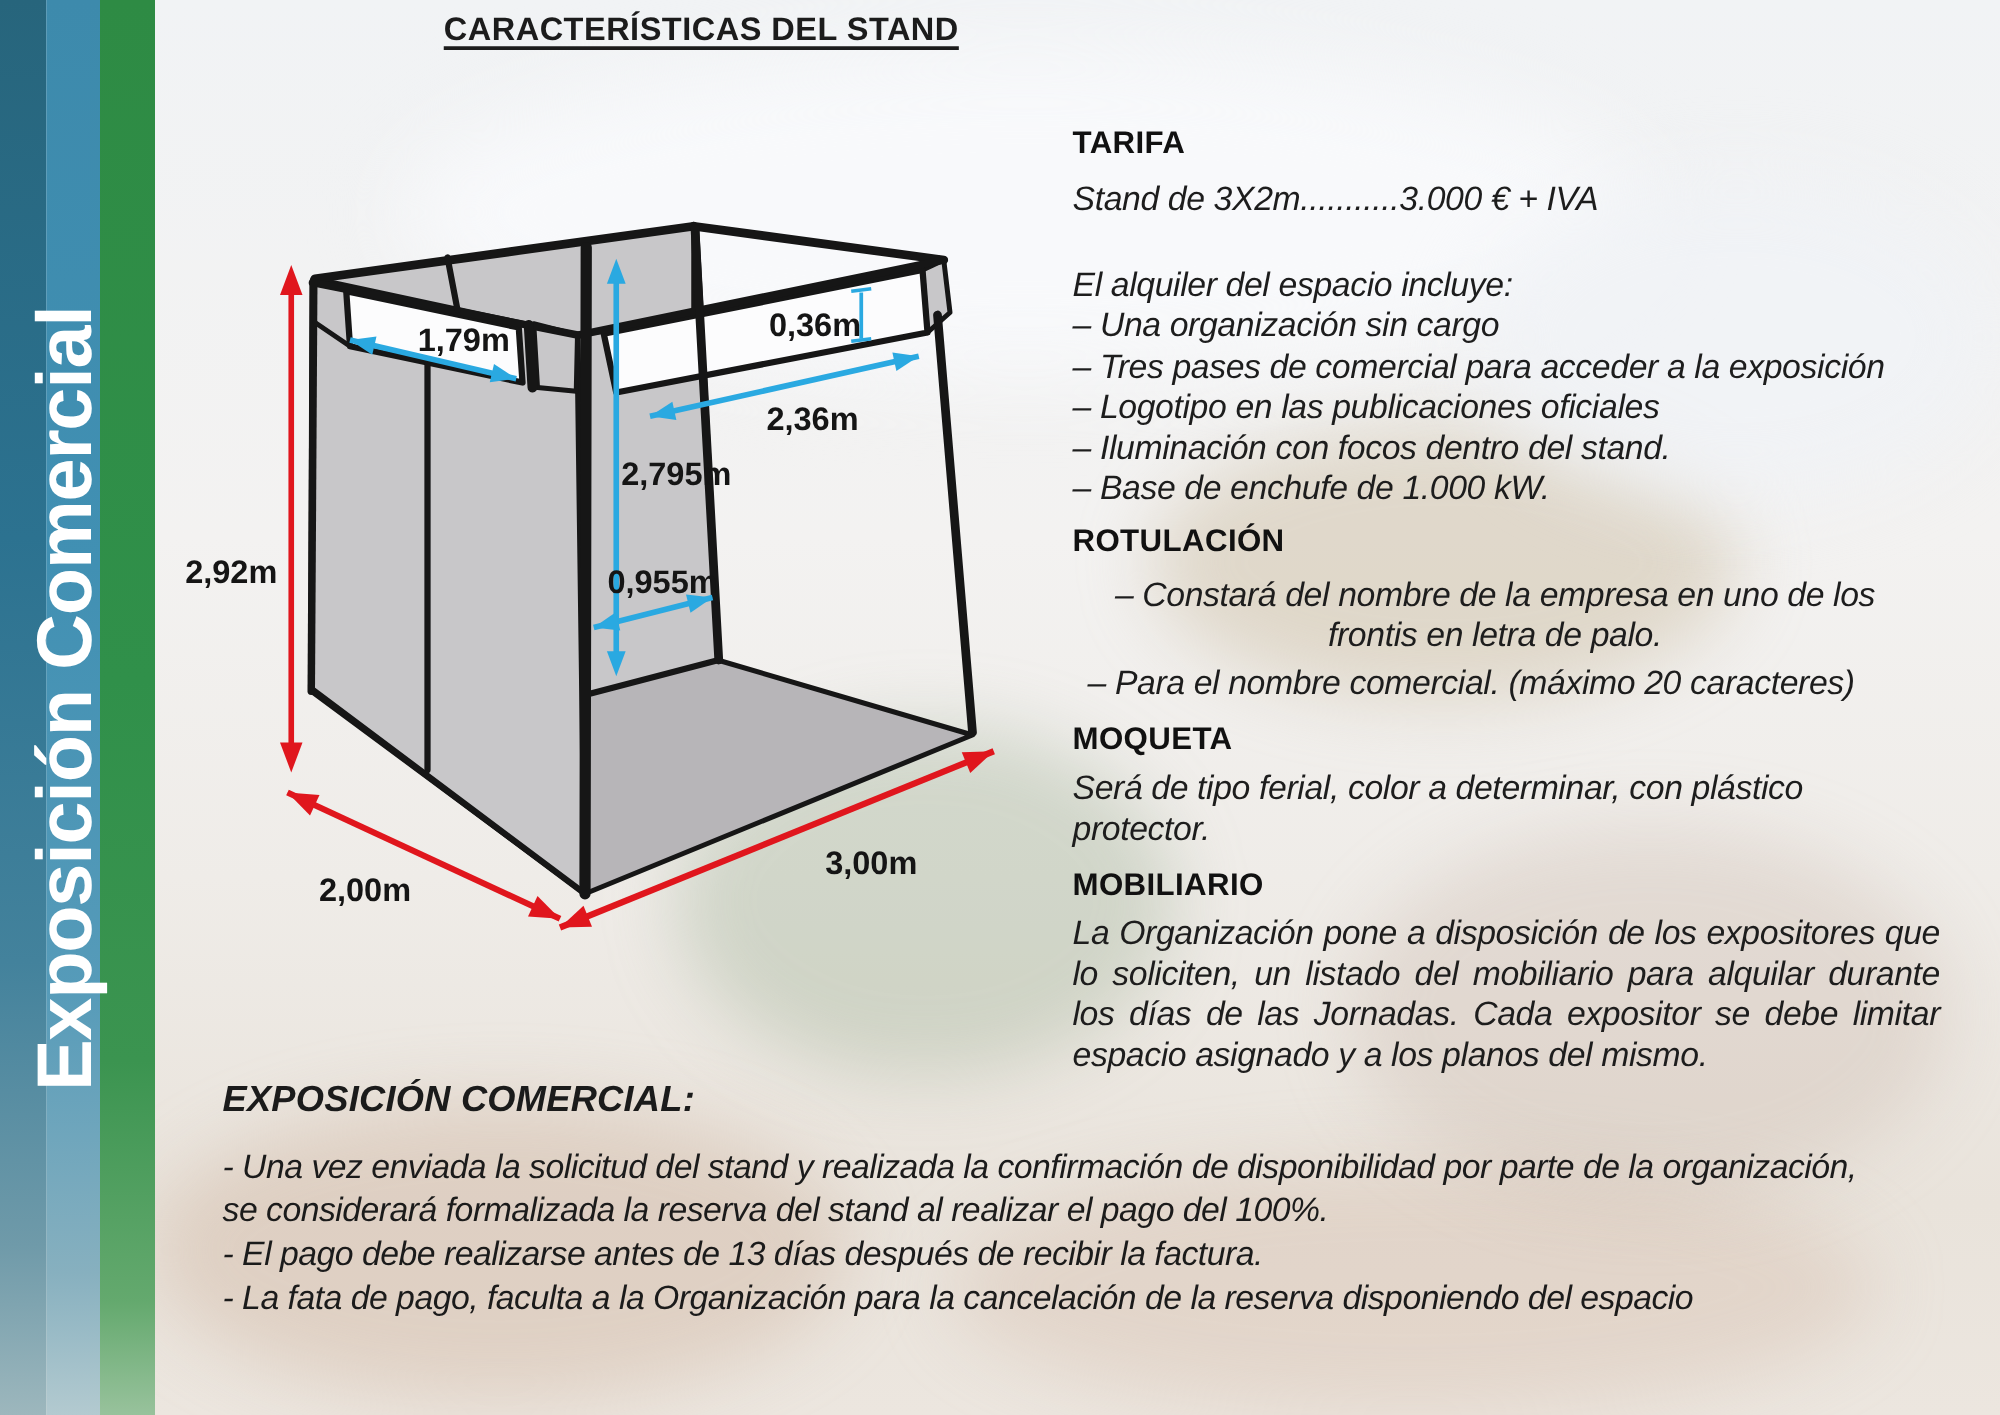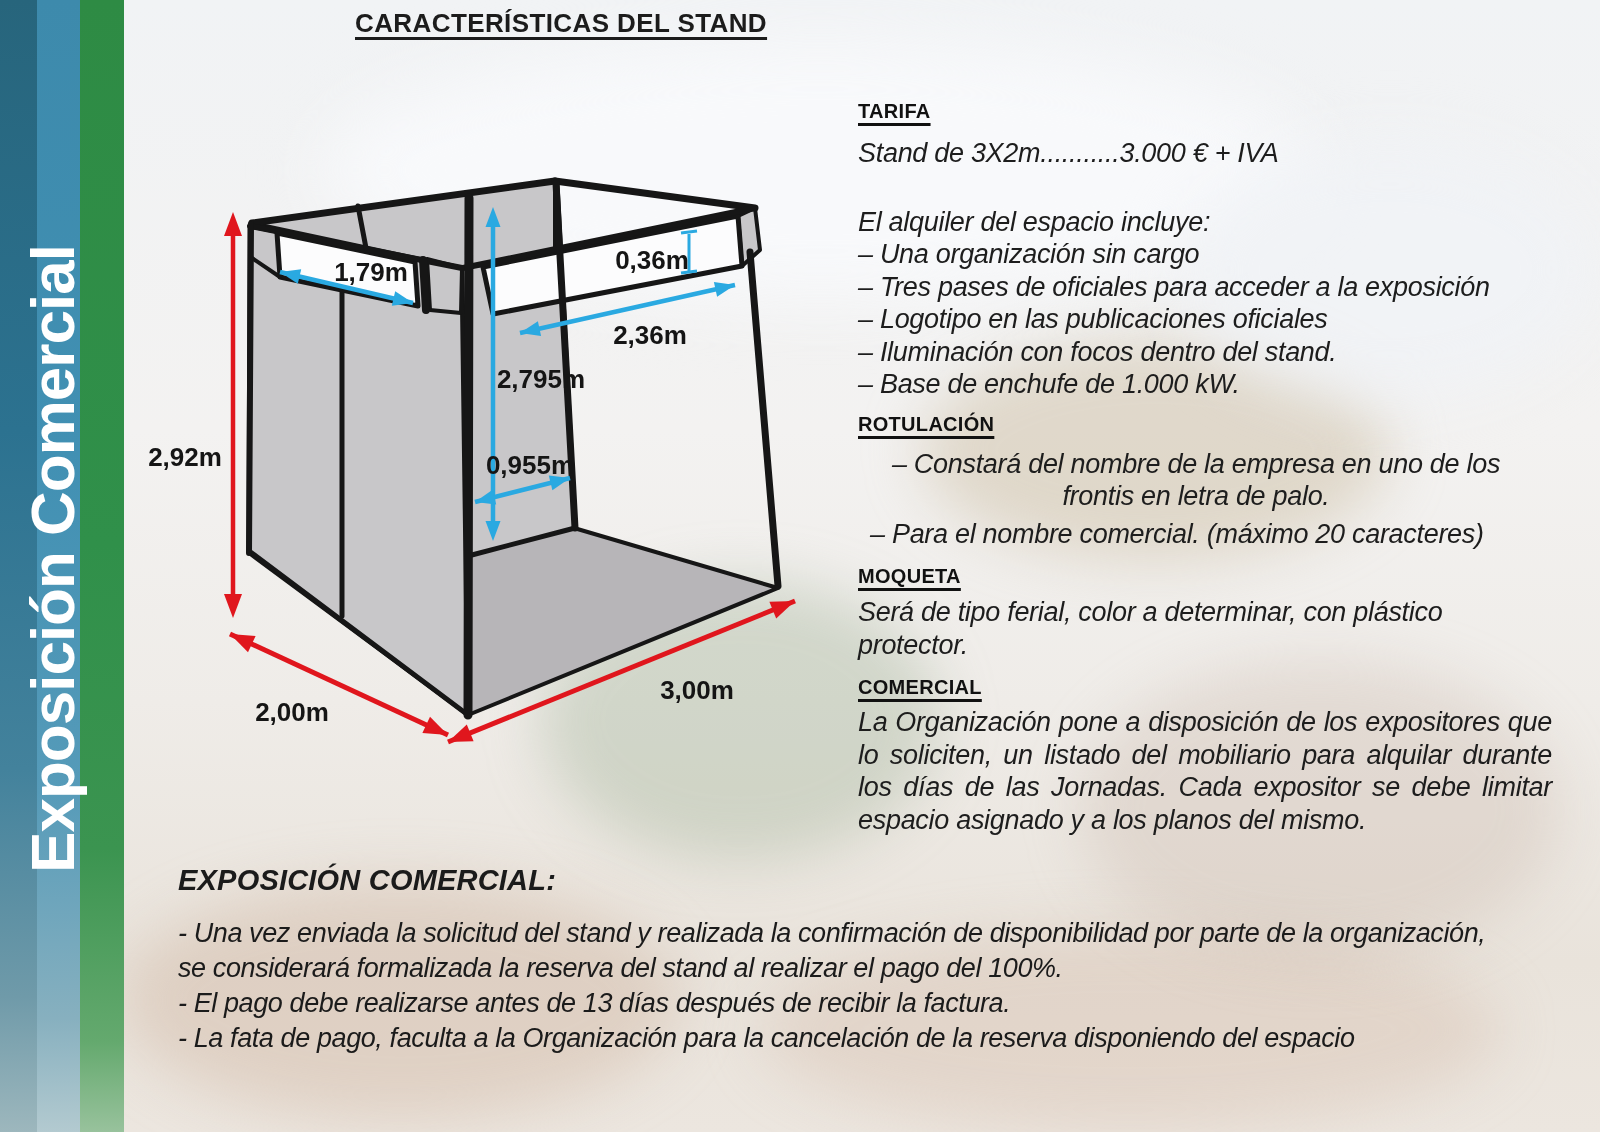--- a/index.html
+++ b/index.html
@@ -32,22 +32,22 @@
 
   .doc-title{
     position:absolute;left:355px;top:8px;
     font-size:26px;font-weight:bold;color:#1c1c1c;letter-spacing:.4px;
     text-decoration:underline;text-decoration-thickness:2.5px;text-underline-offset:5px;
   }
 
   
   .right-col{position:absolute;left:858px;top:100px;width:700px;color:#1d1d1d;}
   .sec-head{
-    display:inline-block;font-size:20px;font-weight:bold;letter-spacing:.3px;color:#111;
-    text-decoration:underline;text-decoration-thickness:2.5px;text-underline-offset:5px;
+    display:inline-block;font-size:25px;font-weight:bold;letter-spacing:.3px;color:#111;
+    text-decoration-thickness:2.5px;text-underline-offset:5px;
   }
   .it{font-style:italic;font-size:27px;line-height:32.5px;letter-spacing:-.3px;}
   .price{margin-top:14px;}
   .intro{margin-top:36px;}
   .rot-item1{margin-top:12px;margin-left:14px;width:648px;text-align:center;}
   .rot-item2{margin-top:5px;margin-left:12px;}
   .head2{margin-top:12px;}
   .head3{margin-top:15px;}
   .moqueta-text{margin-top:8px;width:668px;}
   .mob-text{margin-top:7px;width:694px;text-align:justify;}
@@ -151,33 +151,33 @@
       <text class="dim-label" x="292" y="721">2,00m</text>
       <text class="dim-label" x="697" y="699">3,00m</text>
     </g>
   </svg>
 
   <div class="right-col">
     <div class="sec-head">TARIFA</div>
     <div class="it price">Stand de 3X2m...........3.000 € + IVA</div>
     <div class="it intro">El alquiler del espacio incluye:</div>
     <div class="it">– Una organización sin cargo</div>
-    <div class="it">– Tres pases de oficiales para acceder a la exposición</div>
+    <div class="it">– Tres pases de comercial para acceder a la exposición</div>
     <div class="it">– Logotipo en las publicaciones oficiales</div>
     <div class="it">– Iluminación con focos dentro del stand.</div>
     <div class="it">– Base de enchufe de 1.000 kW.</div>
 
     <div class="head2"><span class="sec-head">ROTULACIÓN</span></div>
     <div class="it rot-item1">– Constará del nombre de la empresa en uno de los frontis en letra de palo.</div>
     <div class="it rot-item2">– Para el nombre comercial. (máximo 20 caracteres)</div>
 
     <div class="head3"><span class="sec-head">MOQUETA</span></div>
     <div class="it moqueta-text">Será de tipo ferial, color a determinar, con plástico protector.</div>
 
-    <div class="head3"><span class="sec-head">COMERCIAL</span></div>
+    <div class="head3"><span class="sec-head">MOBILIARIO</span></div>
     <div class="it mob-text">La Organización pone a disposición de los expositores que lo soliciten, un listado del mobiliario para alquilar durante los días de las Jornadas. Cada expositor se debe limitar espacio asignado y a los planos del mismo.</div>
   </div>
 
   <div class="footer">
     <div class="footer-title">EXPOSICIÓN COMERCIAL:</div>
     <div class="footer-lines">
       <div class="footer-line">- Una vez enviada la solicitud del stand y realizada la confirmación de disponibilidad por parte de la organización,</div>
       <div class="footer-line">se considerará formalizada la reserva del stand al realizar el pago del 100%.</div>
       <div class="footer-line">- El pago debe realizarse antes de 13 días después de recibir la factura.</div>
       <div class="footer-line">- La fata de pago, faculta a la Organización para la cancelación de la reserva disponiendo del espacio</div>

